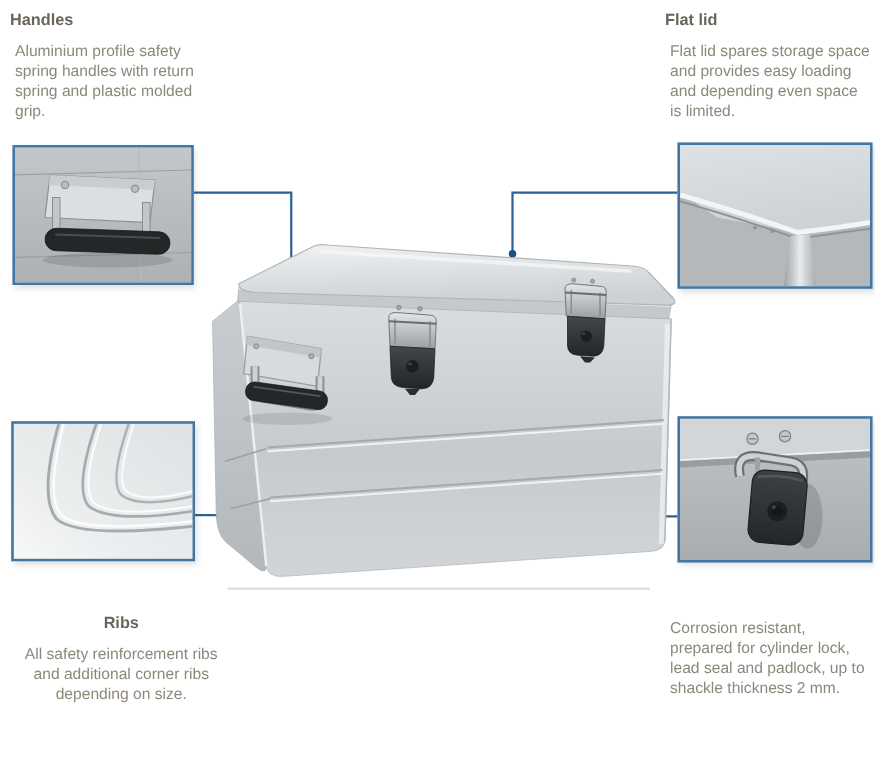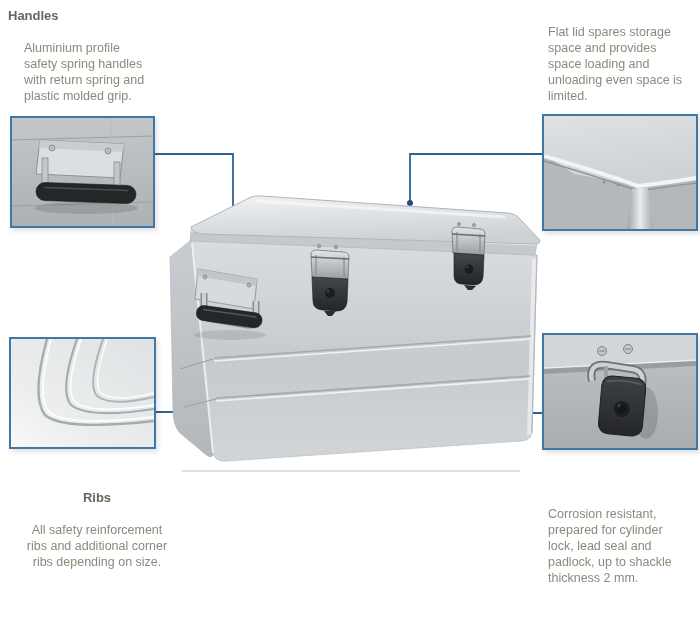--- a/index.html
+++ b/index.html
@@ -10,21 +10,21 @@
   }
   .canvas{position:absolute;inset:0;width:700px;height:618px;}
 
   
   .text-block{position:absolute;}
   .text-block h3{
     margin:0 0 9px 0;font-size:13px;line-height:16px;font-weight:bold;
     color:var(--heading-text,#6a655b);
   }
   .text-block p{
-    margin:16px;font-size:12.5px;line-height:16px;
+    margin:4px;font-size:12.5px;line-height:16px;
     color:var(--body-text,#8e887c);
   }
   .text-block p.bold-lead{
     font-weight:bold;color:var(--heading-text,#6a655b);margin-bottom:10px;
   }
   .tb-handles{left:8px;top:8px;width:156px;}
   .tb-flatlid{left:532px;top:8px;width:168px;}
   .tb-ribs{left:8px;top:490px;width:178px;text-align:center;}
   .tb-lock{left:532px;top:490px;width:166px;}
 
@@ -259,21 +259,22 @@
       </g>
     </svg>
   </div>
 
   <div class="text-block tb-handles">
     <h3>Handles</h3>
     <p>Aluminium profile safety spring  handles with return spring and plastic molded grip.</p>
   </div>
 
   <div class="text-block tb-flatlid">
-    <p>Flat lid spares storage space and provides space loading and unloading even space is limited.</p>
+    <h3>Flat lid</h3>
+    <p>Flat lid spares storage space and provides easy loading and depending even space is limited.</p>
   </div>
 
   <div class="text-block tb-ribs">
     <h3>Ribs</h3>
     <p>All safety reinforcement ribs and additional corner ribs depending on size.</p>
   </div>
 
   <div class="text-block tb-lock">
     <p>Corrosion resistant, prepared for cylinder lock, lead seal and padlock, up to shackle thickness 2 mm.</p>
   </div>

